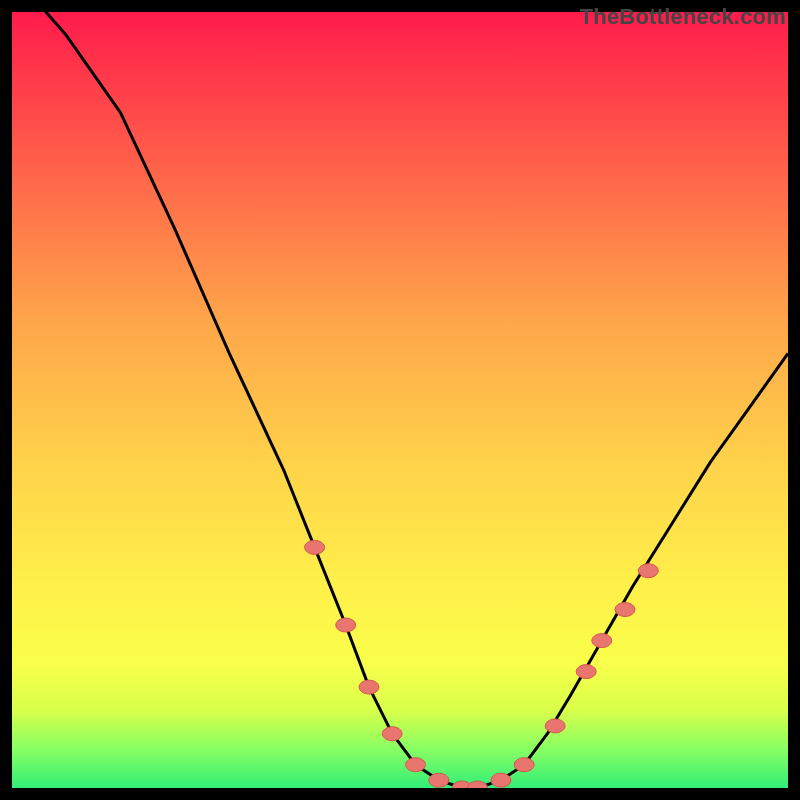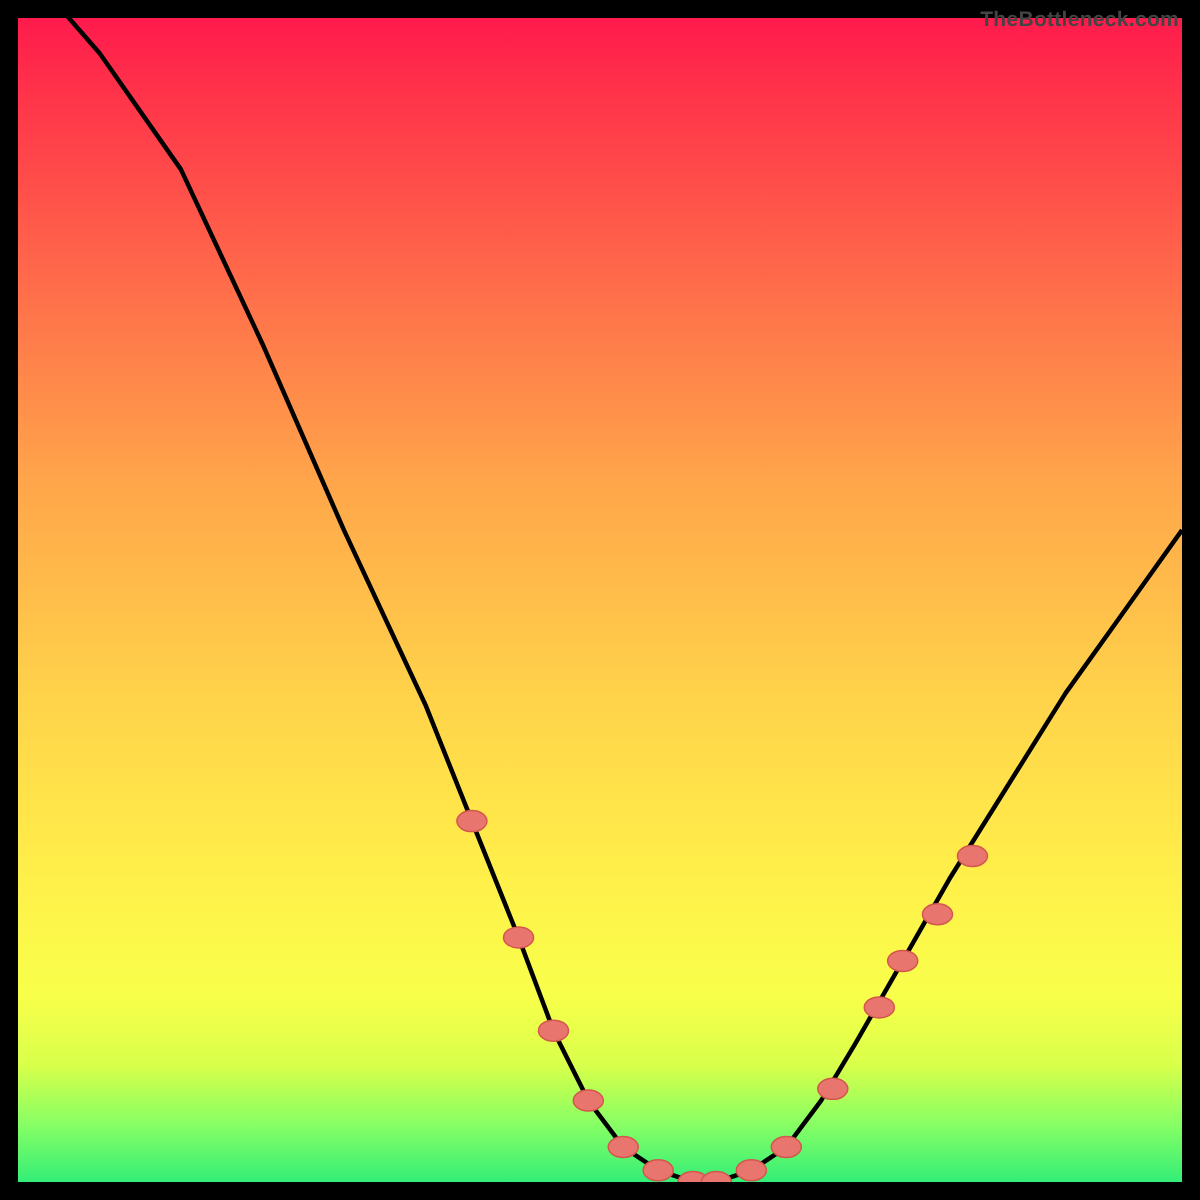--- a/index.html
+++ b/index.html
@@ -42,21 +42,21 @@
     position: absolute;
     left: 0;
     top: 0;
     width: 776px;
     height: 776px;
   }
   .watermark {
     position: absolute;
     top: -8px;
     right: 2px;
-    font-size: 14px;
+    font-size: 22px;
     font-weight: 600;
     color: #444;
     letter-spacing: 0.2px;
   }
 </style>
 </head>
 <body>
 
 <div class="stage">
   <div class="plot">

